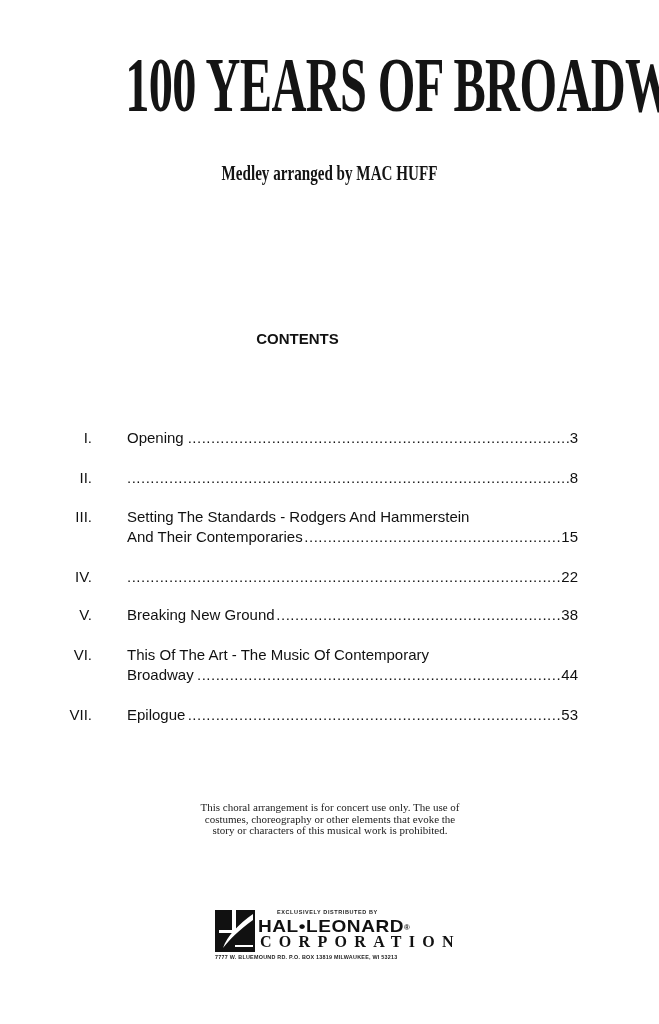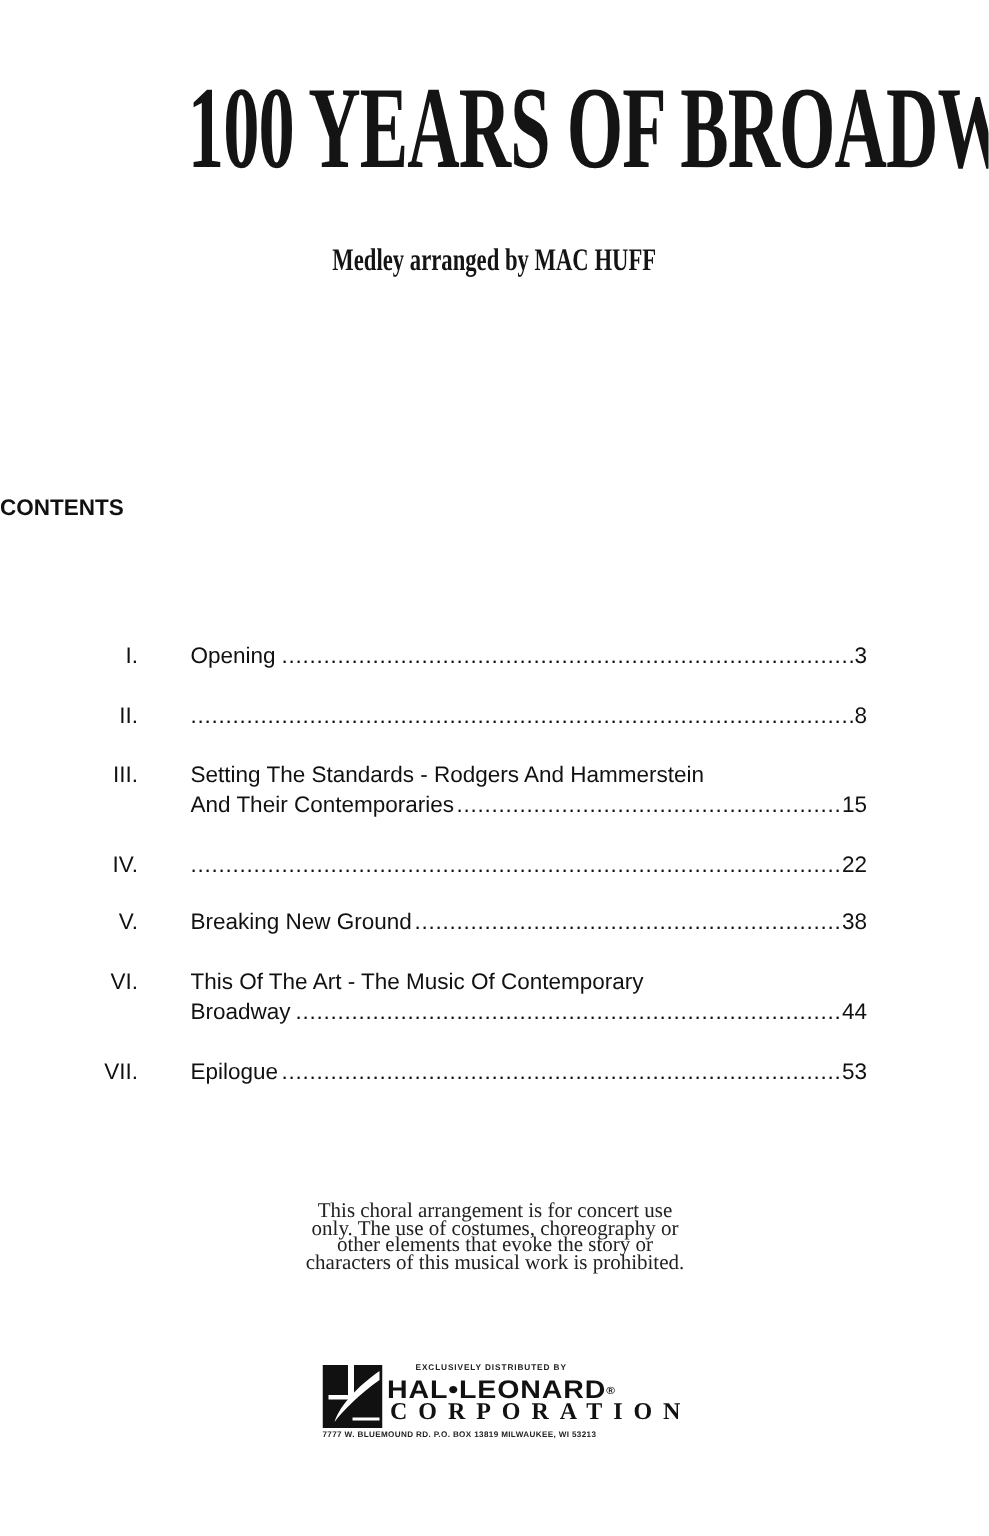--- a/index.html
+++ b/index.html
@@ -43,21 +43,21 @@
       transform: scaleX(0.72);
       transform-origin: center;
       white-space: nowrap;
       color: #141414;
     }
     .contents-heading {
       position: absolute;
       left: 0;
       top: 329px;
       width: 595px;
-      text-align: left;
+      text-align: center;
       font-family: "Liberation Sans", sans-serif;
       font-weight: bold;
       font-size: 15px;
       line-height: 20px;
       color: #111;
     }
     .toc {
       position: absolute;
       left: 0;
       top: 0;
@@ -114,21 +114,21 @@
       padding-left: 1px;
       z-index: 1;
     }
     .notice {
       position: absolute;
       left: 200px;
       top: 802px;
       width: 260px;
       text-align: center;
       font-family: "Liberation Serif", serif;
-      font-size: 14px;
+      font-size: 11px;
       line-height: 11.5px;
       color: #222;
     }
     .logo {
       position: absolute;
       left: 215px;
       top: 908px;
       width: 232px;
       height: 60px;
     }

